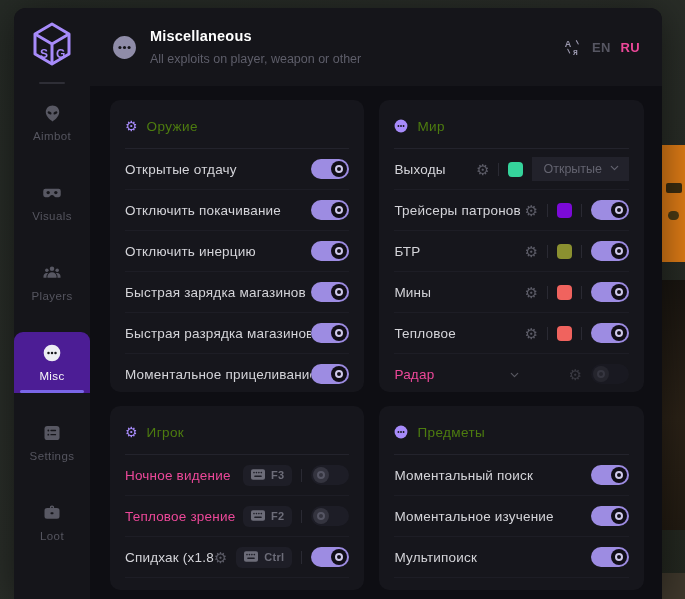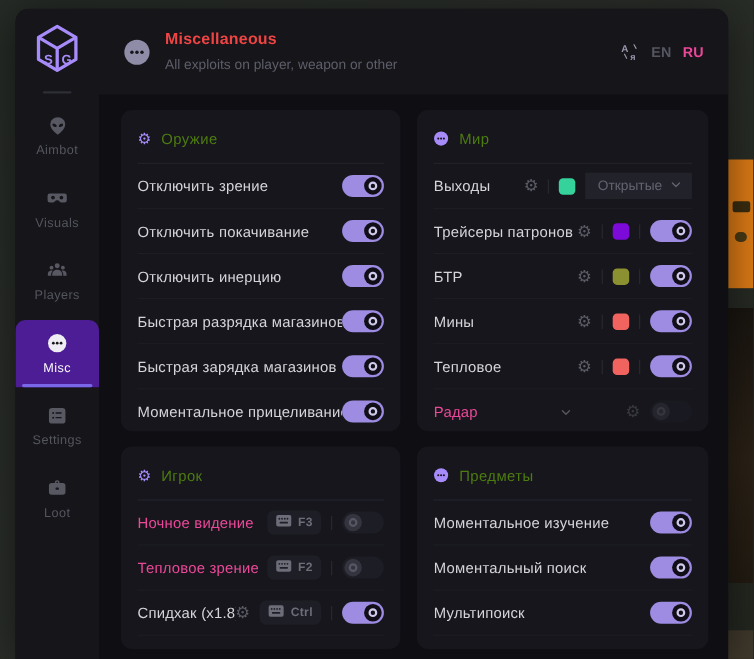--- a/index.html
+++ b/index.html
@@ -13,34 +13,34 @@
     background:linear-gradient(180deg,#191510,#2b2217 55%,#221b12);}
   .bg-strip{position:absolute;right:0;bottom:0;width:25px;height:26px;background:#3f382c;}
 
   .panel{position:absolute;left:14px;top:8px;width:648px;height:591px;background:#15151a;
     border-radius:12px 12px 0 0;display:flex;overflow:hidden;box-shadow:0 4px 40px rgba(0,0,0,.5);}
 
   
   .sidebar{width:76px;flex:none;display:flex;flex-direction:column;align-items:center;background:#15151a;}
   .logo{margin-top:13px;}
   .logo-divider{width:26px;height:2px;background:#2e2e36;border-radius:2px;margin:11px 0 9px;}
-  .nav{width:100%;display:flex;flex-direction:column;gap:5px;}
+  .nav{width:100%;display:flex;flex-direction:column;gap:19px;}
   .nav-item{width:100%;padding:11px 0;display:flex;flex-direction:column;align-items:center;gap:7px;cursor:pointer;position:relative;}
   .nav-icon{color:#585863;display:flex;}
   .nav-label{font-size:11.5px;letter-spacing:.4px;color:#55555f;}
   .nav-item.active{background:#4c1d95;border-radius:9px 9px 0 0;}
   .nav-item.active .nav-icon{color:#ededf3;}
   .nav-item.active .nav-label{color:#fafafa;}
   .nav-item.active::after{content:"";position:absolute;left:6px;right:6px;bottom:0;height:3px;border-radius:2px;background:#7a66e8;}
 
   
   .main{flex:1;display:flex;flex-direction:column;min-width:0;}
   .header{height:78px;flex:none;display:flex;align-items:center;padding:0 22px;background:#15151a;}
   .header-icon{margin-right:13px;display:flex;}
-  .title{font-size:14.5px;font-weight:bold;color:#ef4444;letter-spacing:.2px;}
+  .title{font-size:14.5px;font-weight:bold;color:#ffffff;letter-spacing:.2px;}
   .subtitle{font-size:12.5px;color:#5e5e6a;margin-top:8px;}
   .lang{margin-left:auto;display:flex;align-items:center;gap:10px;}
   .translate{display:flex;color:#9a97ad;}
   .lang-btn{background:none;border:0;padding:0;font-family:inherit;font-size:13px;font-weight:bold;color:#565662;cursor:pointer;letter-spacing:.3px;}
   .lang-btn.active{color:#ec4899;}
 
   
   .content{flex:1;background:#0e0e13;padding:14px 18px 0 20px;display:grid;
     grid-template-columns:1fr 1.04fr;grid-template-rows:292px 184px;gap:14px 15px;}
   .card{background:#16161c;border-radius:10px;padding:0 15px;overflow:hidden;}
@@ -195,21 +195,21 @@
 
       <div class="content">
           <section class="card">
             <div class="card-head">
               <span class="sec-icon gear">⚙</span>
               <span class="sec-title">Оружие</span>
             </div>
             <div class="card-sep"></div>
             <div class="rows">
               <div class="row">
-                <span class="label">Отключить зрение</span>
+                <span class="label">Открытые отдачу</span>
                 <div class="controls">
                   <div class="toggle on">
                     <div class="knob"></div>
                   </div>
                 </div>
               </div>
               <div class="row">
                 <span class="label">Отключить покачивание</span>
                 <div class="controls">
                   <div class="toggle on">
@@ -219,29 +219,29 @@
               </div>
               <div class="row">
                 <span class="label">Отключить инерцию</span>
                 <div class="controls">
                   <div class="toggle on">
                     <div class="knob"></div>
                   </div>
                 </div>
               </div>
               <div class="row">
+                <span class="label">Быстрая зарядка магазинов</span>
+                <div class="controls">
+                  <div class="toggle on">
+                    <div class="knob"></div>
+                  </div>
+                </div>
+              </div>
+              <div class="row">
                 <span class="label">Быстрая разрядка магазинов</span>
-                <div class="controls">
-                  <div class="toggle on">
-                    <div class="knob"></div>
-                  </div>
-                </div>
-              </div>
-              <div class="row">
-                <span class="label">Быстрая зарядка магазинов</span>
                 <div class="controls">
                   <div class="toggle on">
                     <div class="knob"></div>
                   </div>
                 </div>
               </div>
               <div class="row">
                 <span class="label">Моментальное прицеливание</span>
                 <div class="controls">
                   <div class="toggle on">
@@ -427,29 +427,29 @@
                   <circle cx="7.6" cy="12" r="1.6" fill="#15151a"></circle>
                   <circle cx="12" cy="12" r="1.6" fill="#15151a"></circle>
                   <circle cx="16.4" cy="12" r="1.6" fill="#15151a"></circle>
                 </svg>
               </span>
               <span class="sec-title">Предметы</span>
             </div>
             <div class="card-sep"></div>
             <div class="rows">
               <div class="row">
+                <span class="label">Моментальный поиск</span>
+                <div class="controls">
+                  <div class="toggle on">
+                    <div class="knob"></div>
+                  </div>
+                </div>
+              </div>
+              <div class="row">
                 <span class="label">Моментальное изучение</span>
-                <div class="controls">
-                  <div class="toggle on">
-                    <div class="knob"></div>
-                  </div>
-                </div>
-              </div>
-              <div class="row">
-                <span class="label">Моментальный поиск</span>
                 <div class="controls">
                   <div class="toggle on">
                     <div class="knob"></div>
                   </div>
                 </div>
               </div>
               <div class="row">
                 <span class="label">Мультипоиск</span>
                 <div class="controls">
                   <div class="toggle on">

